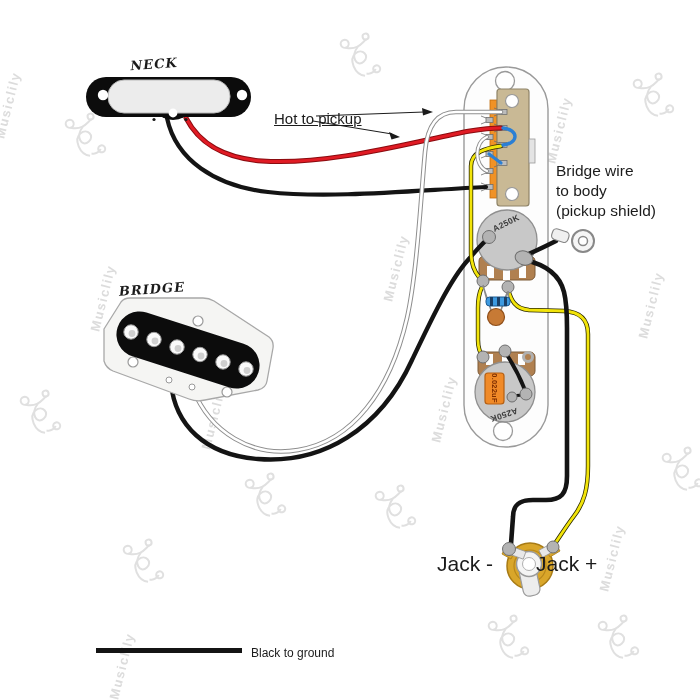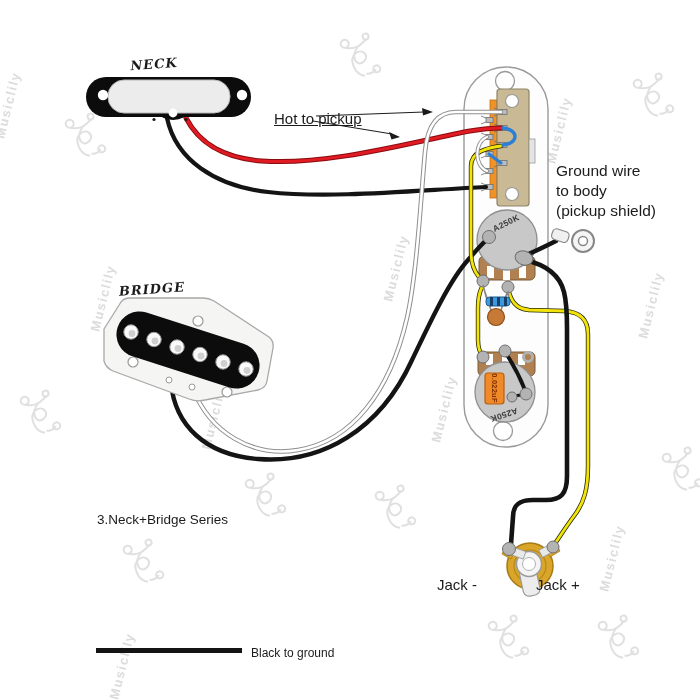--- a/index.html
+++ b/index.html
@@ -7,21 +7,21 @@
           font-family:"Liberation Sans",sans-serif;color:#1b1b1b;}
   .canvas svg.diagram{position:absolute;left:0;top:0;z-index:2;}
   .wm{position:absolute;z-index:1;color:#dcdcdc;font-weight:bold;font-size:13px;
       letter-spacing:1.5px;white-space:nowrap;transform:translate(-50%,-50%) rotate(-76deg);}
   .lbl{position:absolute;z-index:3;white-space:nowrap;}
   .script-lbl{font-family:"DejaVu Serif",serif;font-style:italic;font-weight:bold;
       font-size:13px;letter-spacing:1px;transform:translate(-50%,-50%) rotate(-4deg);}
   .ann{font-size:15px;text-decoration:underline;}
   .ground-note{line-height:20px;font-size:15.5px;}
   .switch-list{line-height:15px;font-size:13.5px;}
-  .jack-lbl{font-size:15px;margin-top:24px;}
+  .jack-lbl{font-size:21px;}
   .legend-lbl{font-size:12px;}
   .pot-lbl{font-size:8.5px;font-weight:bold;color:#3a3a3a;letter-spacing:.4px;
       transform:translate(-50%,-50%) rotate(-26deg);}
   .pot-lbl.tone{transform:translate(-50%,-50%) rotate(162deg);}
   .cap-lbl{font-size:7.5px;font-weight:bold;color:#7c2d00;letter-spacing:.2px;
       transform:translate(-50%,-50%) rotate(90deg);}
 </style>
 </head>
 <body>
 
@@ -245,27 +245,26 @@
 
     <rect x="96" y="648" width="146" height="5" fill="#141414"></rect>
   </svg>
 
   <div class="lbl script-lbl" style="left:154px;top:64px">NECK</div>
   <div class="lbl script-lbl" style="left:152px;top:289px">BRIDGE</div>
 
   <div class="lbl ann" style="left:274px;top:110px">Hot to pickup</div>
 
   <div class="lbl ground-note" style="left:556px;top:161px">
-    <div>Ground wire</div>
+    <div>Bridge wire</div>
     <div>to body</div>
     <div>(pickup shield)</div>
   </div>
 
   <div class="lbl switch-list" style="left:97px;top:512px">
-    <div>3.Neck+Bridge Series</div>
   </div>
 
   <div class="lbl jack-lbl" style="left:437px;top:552px">Jack -</div>
   <div class="lbl jack-lbl" style="left:536px;top:552px">Jack +</div>
 
   <div class="lbl legend-lbl" style="left:251px;top:646px">Black to ground</div>
 
   <div class="lbl pot-lbl" style="left:506px;top:223px">A250K</div>
   <div class="lbl pot-lbl tone" style="left:504px;top:415px">A250K</div>
   <div class="lbl cap-lbl" style="left:494px;top:388px">0.022uF</div>

